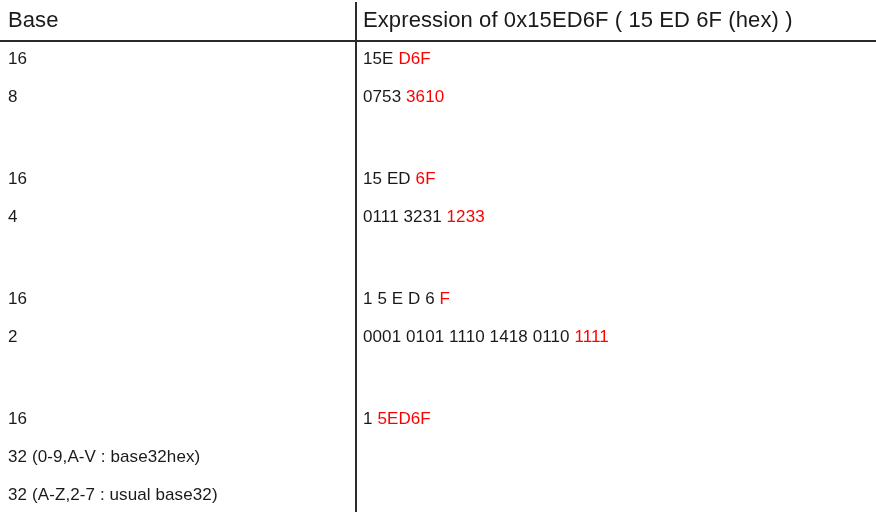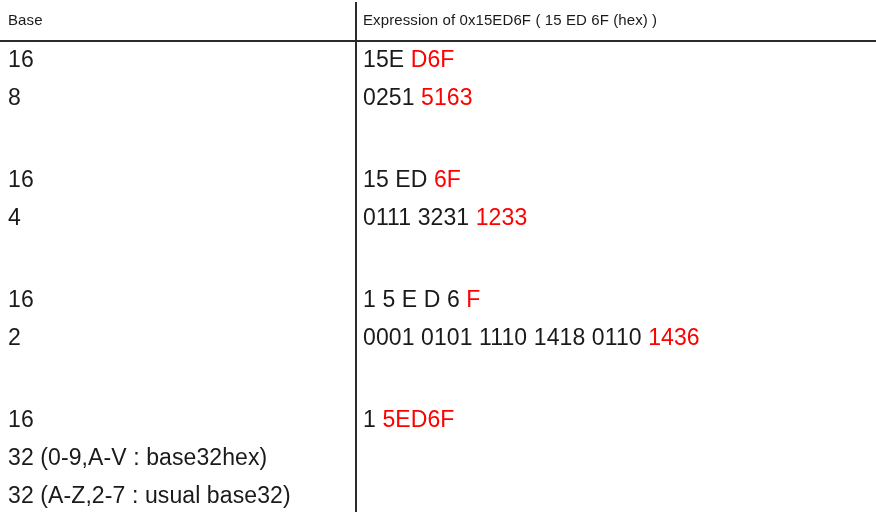--- a/index.html
+++ b/index.html
@@ -69,26 +69,26 @@
     white-space: nowrap;
   }
   .cell-expr {
     flex: 1 1 auto;
     box-sizing: border-box;
     padding-left: 8px;
     white-space: nowrap;
   }
 
   .txt {
-    font-size: 23px;
+    font-size: 17px;
     line-height: 38px;
     letter-spacing: 0.1px;
   }
   .header-row .txt {
-    font-size: 15px;
+    font-size: 22px;
     line-height: 40px;
   }
 
   .plain {
     color: #1a1a1a;
   }
   .hl {
     color: #ff0000;
     text-decoration-color: #ff0000;
     text-underline-offset: 2px;
@@ -121,21 +121,21 @@
       <div class="cell-expr">
         <span class="txt plain">15E </span><span class="txt hl">D6F</span>
       </div>
     </div>
 
     <div class="row">
       <div class="cell-base">
         <span class="txt plain">8</span>
       </div>
       <div class="cell-expr">
-        <span class="txt plain">0251 </span><span class="txt hl">5163</span>
+        <span class="txt plain">0753 </span><span class="txt hl">3610</span>
       </div>
     </div>
 
     <div class="row spacer-row">
       <div class="cell-base"></div>
       <div class="cell-expr"></div>
     </div>
 
     <div class="row">
       <div class="cell-base">
@@ -167,21 +167,21 @@
       <div class="cell-expr">
         <span class="txt plain">1 5 E D 6 </span><span class="txt hl">F</span>
       </div>
     </div>
 
     <div class="row">
       <div class="cell-base">
         <span class="txt plain">2</span>
       </div>
       <div class="cell-expr">
-        <span class="txt plain">0001 0101 1110 1418 0110 </span><span class="txt hl">1436</span>
+        <span class="txt plain">0001 0101 1110 1418 0110 </span><span class="txt hl">1111</span>
       </div>
     </div>
 
     <div class="row spacer-row">
       <div class="cell-base"></div>
       <div class="cell-expr"></div>
     </div>
 
     <div class="row">
       <div class="cell-base">

